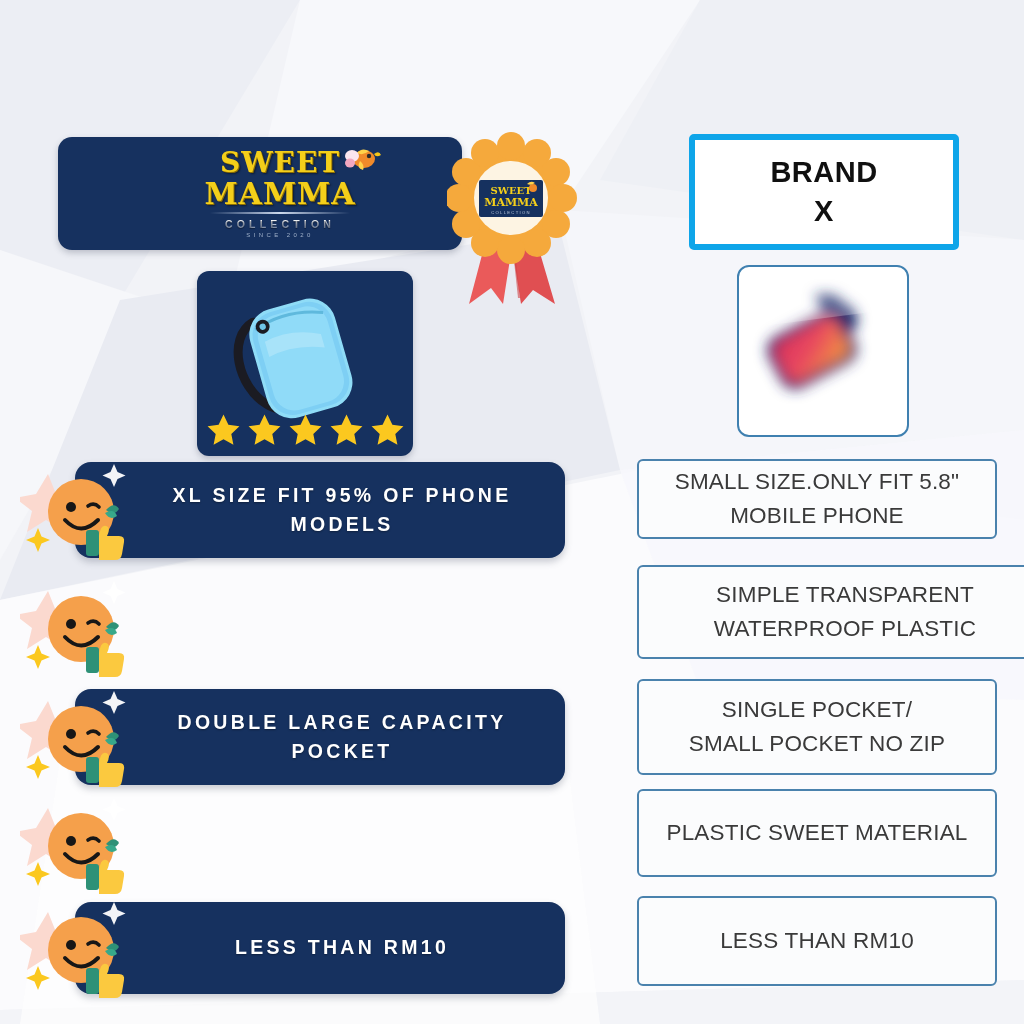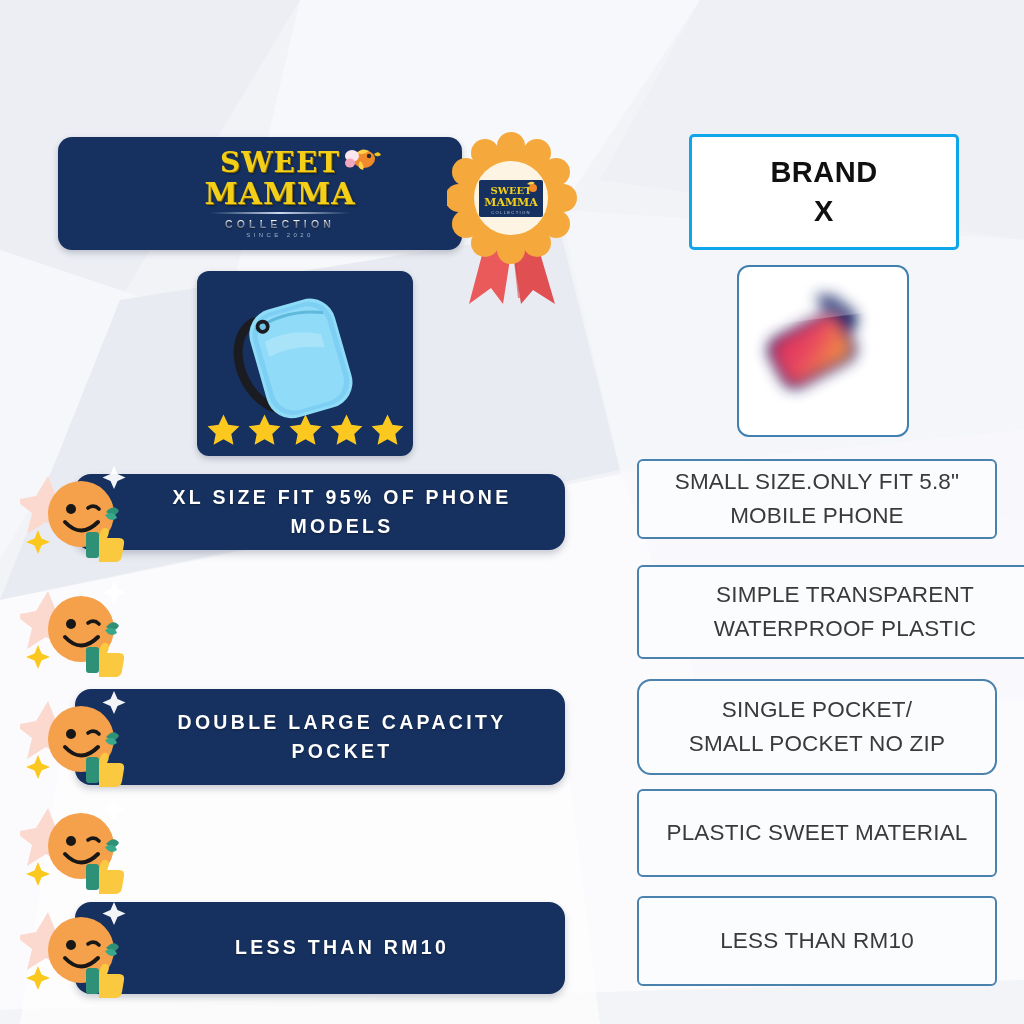--- a/index.html
+++ b/index.html
@@ -77,21 +77,21 @@
   .fpill span{
     color:#ffffff; font-weight:bold; font-size:19.5px;
     letter-spacing:3.3px; line-height:1.5; text-align:center;
     text-shadow:0 1px 2px rgba(0,0,0,.35);
   }
   .femoji{ position:absolute; left:0; top:50%; transform:translateY(-50%); z-index:3; }
 
   
   .brand-x{
     position:absolute; left:689px; top:90px; width:270px; height:116px;
-    background:#ffffff; border:3px solid #0ea5e9; border-radius:5px;
+    background:#ffffff; border:6px solid #0ea5e9; border-radius:5px;
     display:flex; flex-direction:column; align-items:center; justify-content:center;
   }
   .brand-x div{
     font-weight:bold; font-size:29px; color:#101010; letter-spacing:.5px;
   }
   .brand-x .bx2{ margin-top:6px; }
 
   .xprod{
     position:absolute; left:737px; top:221px; width:172px; height:172px;
     background:#ffffff; border:2.5px solid #3f80b0; border-radius:12px;
@@ -215,21 +215,21 @@
         </svg>
       <svg width="39" height="39" viewBox="0 0 24 24">
           <path d="M12 2.2l3 6.3 6.8.9-5 4.7 1.3 6.7-6.1-3.4-6.1 3.4 1.3-6.7-5-4.7 6.8-.9z" fill="#fbc81f"></path>
         </svg>
       <svg width="39" height="39" viewBox="0 0 24 24">
           <path d="M12 2.2l3 6.3 6.8.9-5 4.7 1.3 6.7-6.1-3.4-6.1 3.4 1.3-6.7-5-4.7 6.8-.9z" fill="#fbc81f"></path>
         </svg>
     </div>
   </div>
 
-  <div class="frow" style="top:430px; width:545px; height:76px;">
+  <div class="frow" style="top:418px; width:545px; height:96px;">
     <div class="fpill">
       <span>XL SIZE FIT 95% OF
 PHONE MODELS</span>
     </div>
     <svg class="femoji" width="116" height="104" viewBox="0 0 116 104">
       <path d="M94 6 l3.5 8 8 3.5 -8 3.5 -3.5 8 -3.5 -8 -8 -3.5 8 -3.5z" fill="#ffffff" opacity=".95"></path>
       <path d="M28 16 l8 20 21 4 -17 13 5 21 -19 -12 -19 12 5 -21 -17 -13 21 -4z" fill="#fbd9cf"></path>
       <path d="M18 70 l3.5 8.5 8.5 3.5 -8.5 3.5 -3.5 8.5 -3.5 -8.5 -8.5 -3.5 8.5 -3.5z" fill="#fbc81f"></path>
       <circle cx="61" cy="54" r="33" fill="#f5a04b"></circle>
       <path d="M46 49 a5 5 0 1 1 10 0 a5 5 0 1 1 -10 0z" fill="#171717"></path>
@@ -355,21 +355,21 @@
   <div class="xbox" style="top:415px; width:360px; height:80px;">
     <span>SMALL SIZE.ONLY FIT 5.8"
 MOBILE PHONE</span>
   </div>
 
   <div class="xbox" style="top:521px; width:416px; height:94px;">
     <span>SIMPLE TRANSPARENT
 WATERPROOF PLASTIC</span>
   </div>
 
-  <div class="xbox" style="top:635px; width:360px; height:96px;border-radius:14px;">
+  <div class="xbox" style="top:635px; width:360px; height:96px;">
     <span>SINGLE POCKET/
 SMALL POCKET NO ZIP</span>
   </div>
 
   <div class="xbox" style="top:745px; width:360px; height:88px;">
     <span>PLASTIC SWEET MATERIAL</span>
   </div>
 
   <div class="xbox" style="top:852px; width:360px; height:90px;">
     <span>LESS THAN RM10</span>

